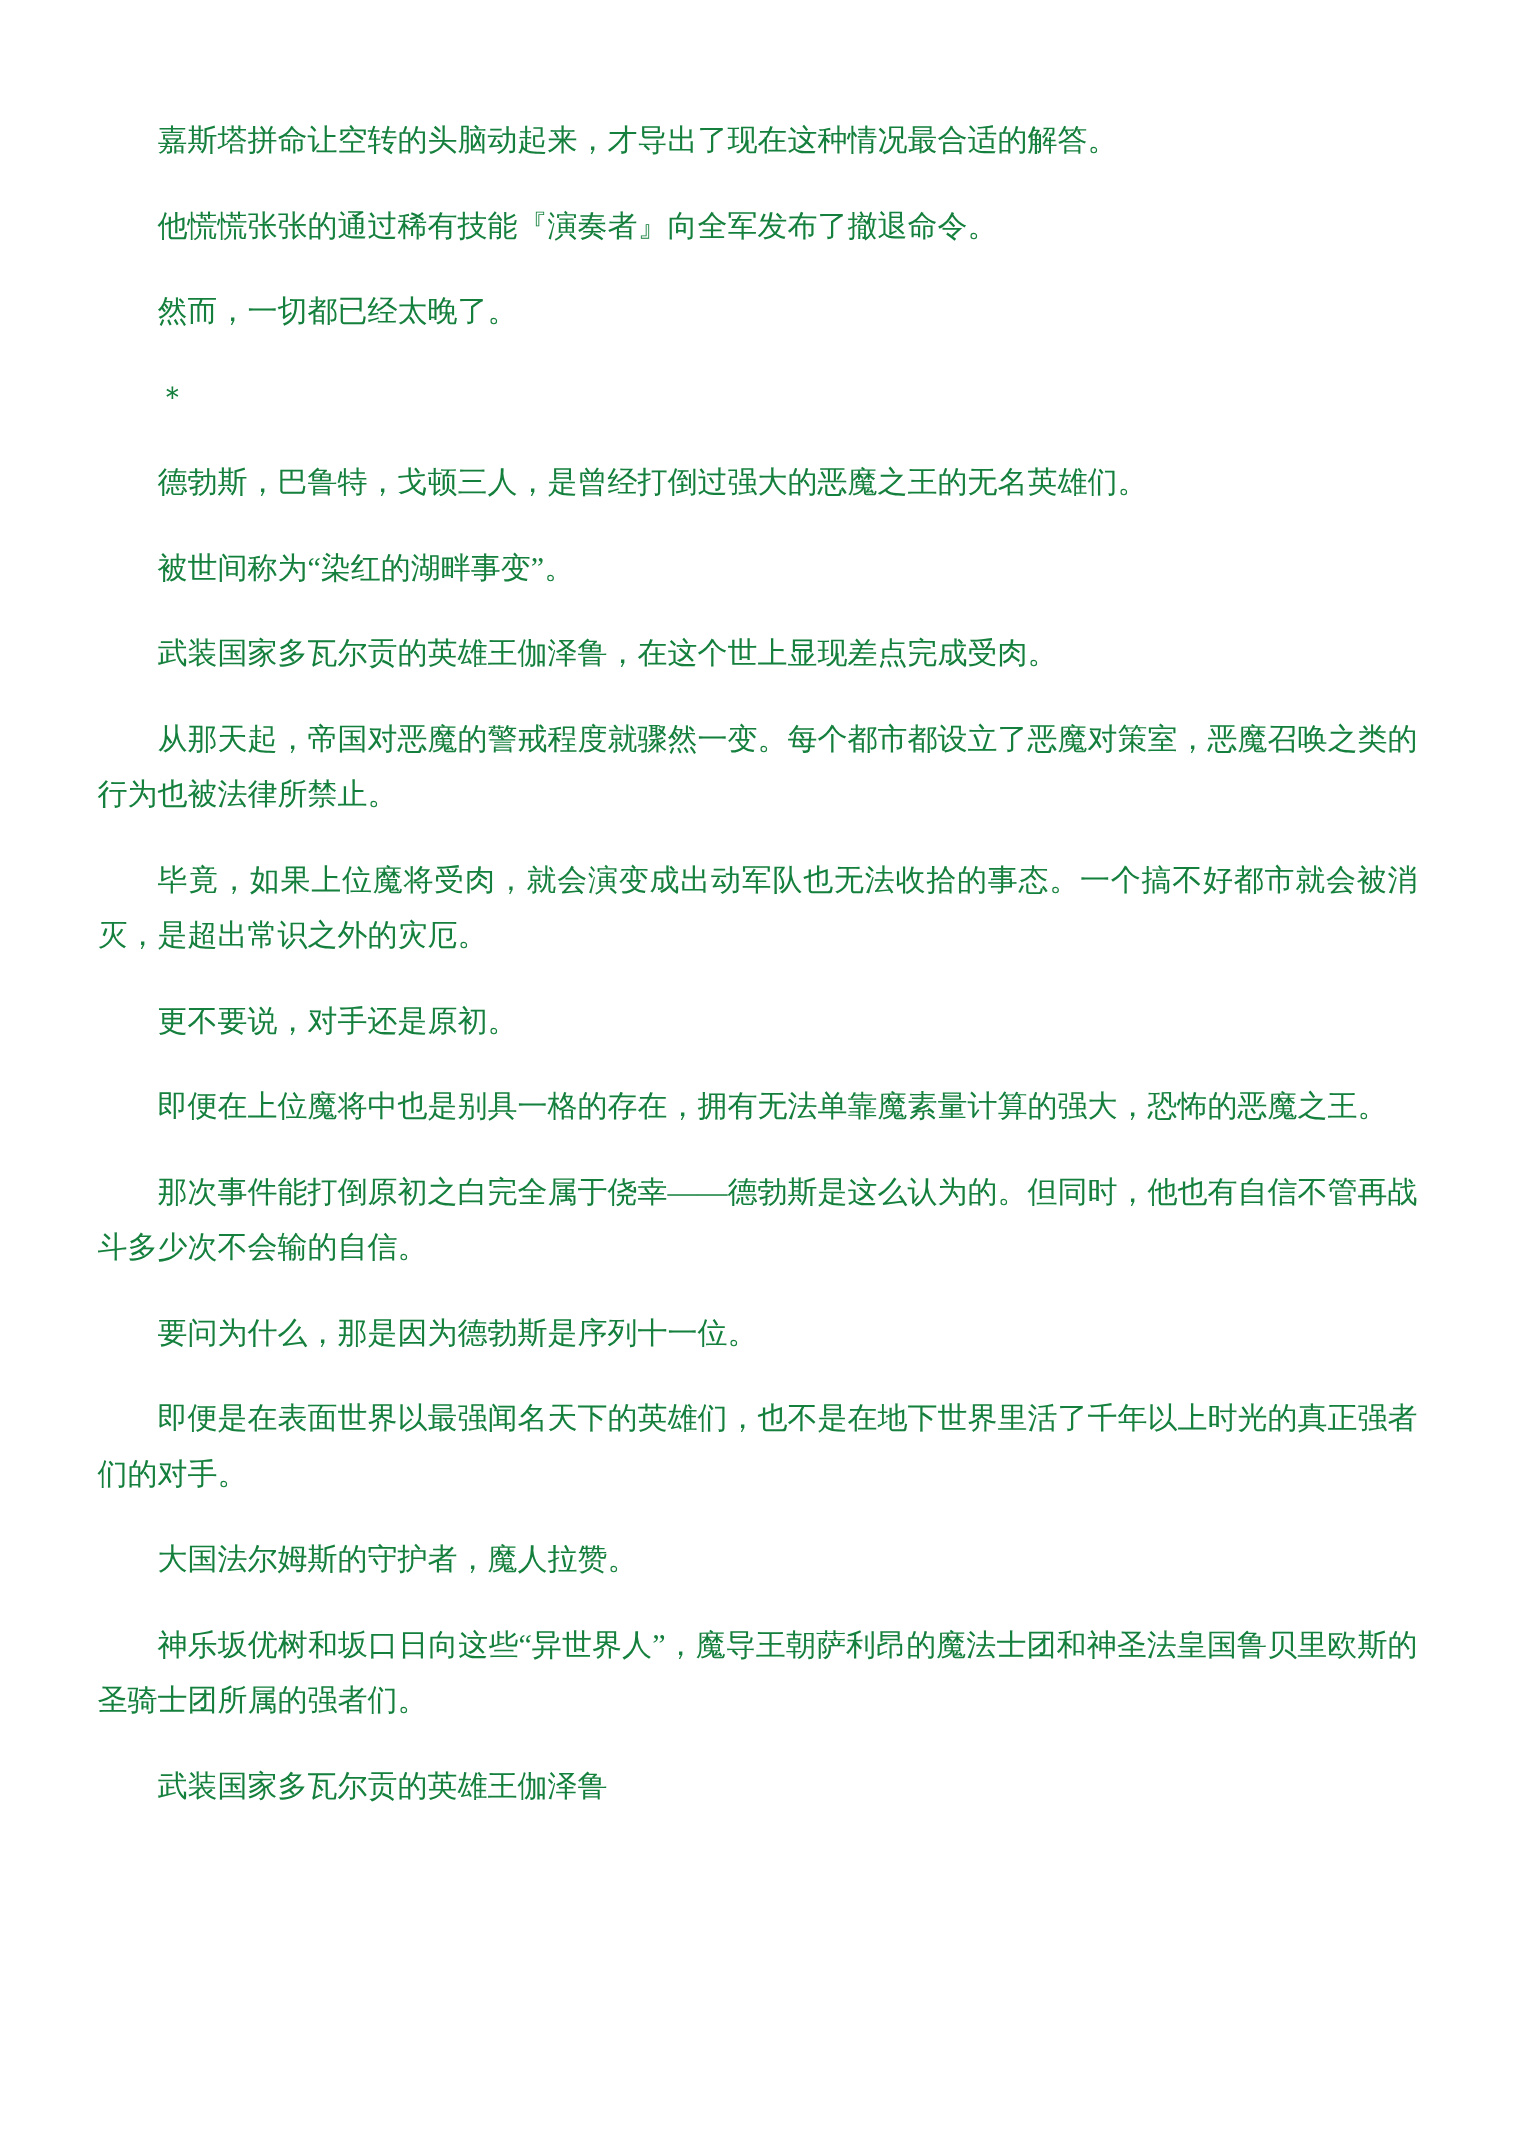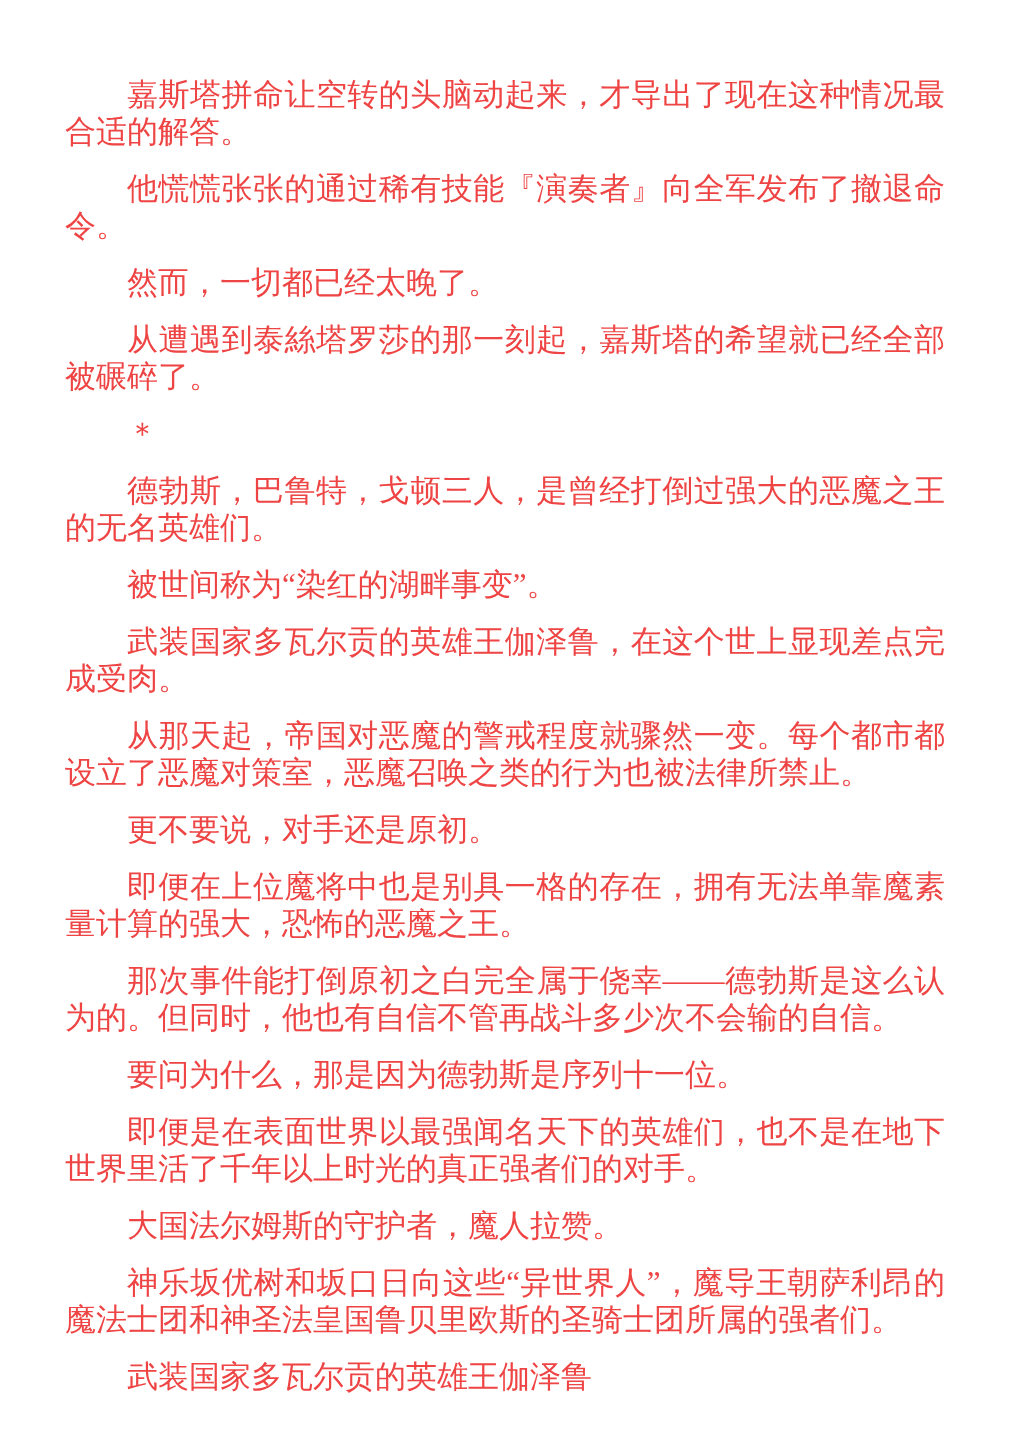--- a/index.html
+++ b/index.html
@@ -18,48 +18,48 @@
     height: 1437px;
     background: #ffffff;
   }
   .content {
     position: absolute;
     top: 76px;
     left: 65px;
     width: 880px;
   }
   .content p {
-    font-size: 31px;
+    font-size: 20px;
     line-height: 37px;
-    color: #ef4444;
+    color: #15803d;
     text-align: justify;
     text-indent: 2em;
     line-break: strict;
     margin-bottom: 20px;
     letter-spacing: 0;
     font-weight: 400;
   }
   .content p.separator {
     text-align: left;
   }
 </style>
 </head>
 <body>
 
 <div class="page">
   <div class="content" id="paragraphs">
       <p>嘉斯塔拼命让空转的头脑动起来，才导出了现在这种情况最合适的解答。</p>
       <p>他慌慌张张的通过稀有技能『演奏者』向全军发布了撤退命令。</p>
       <p>然而，一切都已经太晚了。</p>
-      <p>从遭遇到泰絲塔罗莎的那一刻起，嘉斯塔的希望就已经全部被碾碎了。</p>
       <p class="separator">＊</p>
       <p>德勃斯，巴鲁特，戈顿三人，是曾经打倒过强大的恶魔之王的无名英雄们。</p>
       <p>被世间称为“染红的湖畔事变”。</p>
       <p>武装国家多瓦尔贡的英雄王伽泽鲁，在这个世上显现差点完成受肉。</p>
       <p>从那天起，帝国对恶魔的警戒程度就骤然一变。每个都市都设立了恶魔对策室，恶魔召唤之类的行为也被法律所禁止。</p>
+      <p>毕竟，如果上位魔将受肉，就会演变成出动军队也无法收拾的事态。一个搞不好都市就会被消灭，是超出常识之外的灾厄。</p>
       <p>更不要说，对手还是原初。</p>
       <p>即便在上位魔将中也是别具一格的存在，拥有无法单靠魔素量计算的强大，恐怖的恶魔之王。</p>
       <p>那次事件能打倒原初之白完全属于侥幸——德勃斯是这么认为的。但同时，他也有自信不管再战斗多少次不会输的自信。</p>
       <p>要问为什么，那是因为德勃斯是序列十一位。</p>
       <p>即便是在表面世界以最强闻名天下的英雄们，也不是在地下世界里活了千年以上时光的真正强者们的对手。</p>
       <p>大国法尔姆斯的守护者，魔人拉赞。</p>
       <p>神乐坂优树和坂口日向这些“异世界人”，魔导王朝萨利昂的魔法士团和神圣法皇国鲁贝里欧斯的圣骑士团所属的强者们。</p>
       <p>武装国家多瓦尔贡的英雄王伽泽鲁</p>
     </div>
 </div>

